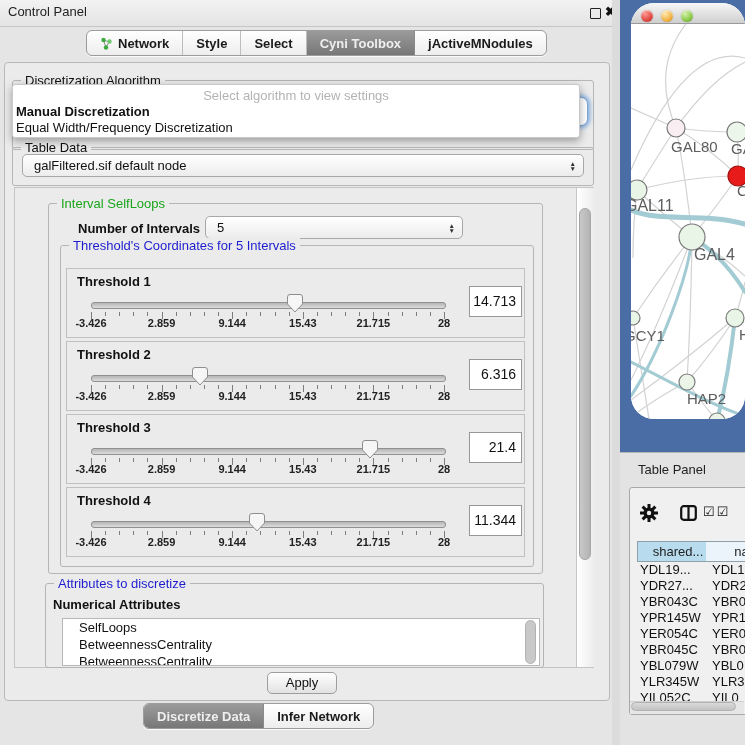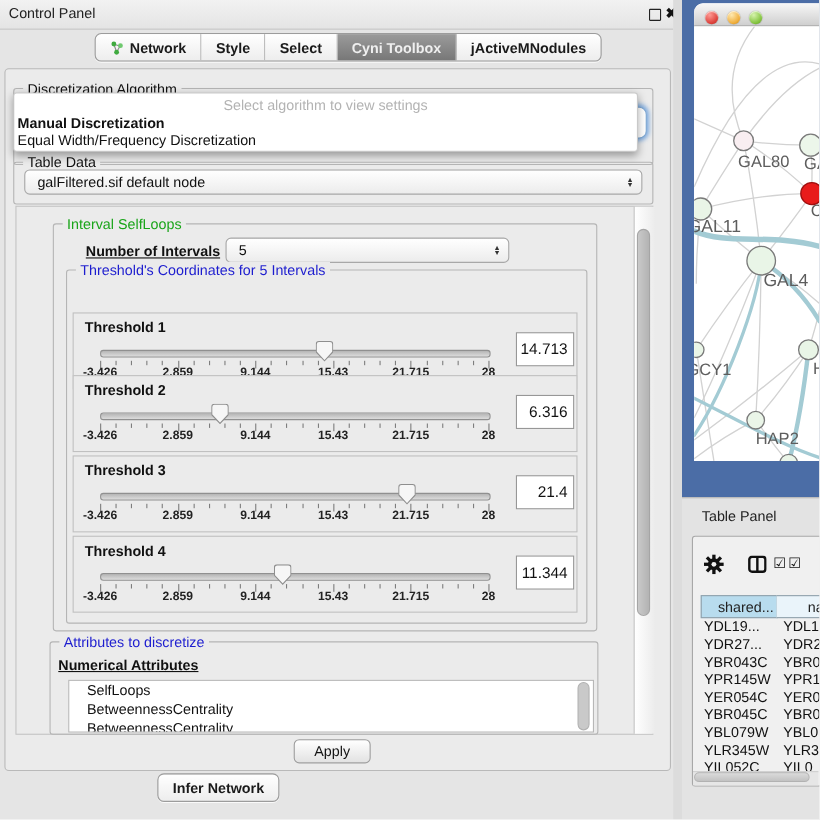--- a/index.html
+++ b/index.html
@@ -48,21 +48,21 @@
   .popup-opt{position:absolute;left:3px;font-size:13px;white-space:nowrap;}
   #algo-opt0{top:19px;font-weight:bold;}
   #algo-opt1{top:35px;}
 
   #scrollpane{left:14px;top:187px;width:580px;height:481px;border:1px solid #c4c4c4;background:#ebebeb;box-sizing:border-box;}
   #vsb-track{left:576px;top:188px;width:18px;height:479px;background:linear-gradient(90deg,#ffffff,#ececec);
              border-left:1px solid #c6c6c6;}
   #vsb-thumb{left:579px;top:208px;width:12px;height:352px;border-radius:7px;
              background:linear-gradient(90deg,#c9c9c9,#b3b3b3);border:1px solid #a5a5a5;box-sizing:border-box;}
 
-  .bold13{font-size:13px;font-weight:bold;color:#111;text-decoration:underline;}
+  .bold13{font-size:13px;font-weight:bold;color:#111;}
 
   .th-row{position:absolute;left:66px;width:459px;height:70px;background:#ebebeb;border:1px solid #c0c0c0;box-sizing:border-box;}
   .th-label{position:absolute;left:10px;top:5px;font-size:13px;font-weight:bold;}
   .th-track{position:absolute;left:24px;top:33px;width:353px;height:5px;border:1px solid #909090;border-radius:3px;
             background:linear-gradient(#b5b5b5,#dcdcdc);}
   .th-thumb{position:absolute;top:25px;width:16px;height:19px;}
   .tick{position:absolute;width:1px;background:#7d7d7d;}
   .tick-label{position:absolute;transform:translateX(-50%);font-size:11px;font-weight:600;color:#222;top:48px;white-space:nowrap;}
   .th-value{position:absolute;left:402px;top:17px;width:53px;height:31px;background:#fff;border:1px solid #979797;
             box-sizing:border-box;font-size:14px;text-align:right;line-height:29px;padding-right:5px;}
@@ -165,21 +165,21 @@
     </div>
     <div class="abs bold13" style="left:78px;top:221px;">Number of Intervals</div>
     <div class="combo abs" style="left:205px;top:216px;width:258px;height:23px;">
       <span>5</span>
       <span class="arr">▲<br>▼</span>
     </div>
     <div class="gbox" style="left:60px;top:245px;width:472px;height:320px;">
       <div class="gtitle blue">Threshold's Coordinates for 5 Intervals</div>
     </div>
     <div id="threshold-rows">
-        <div class="th-row" style="top: 268px; margin-top: 16px;">
+        <div class="th-row" style="top: 268px;">
           <div class="th-label">Threshold 1</div>
           <div class="th-track"></div>
           <div class="tick" style="left: 24px; top: 43px; height: 7px;"></div>
           <div class="tick" style="left: 38.12px; top: 43px; height: 4px;"></div>
           <div class="tick" style="left: 52.24px; top: 43px; height: 4px;"></div>
           <div class="tick" style="left: 66.36px; top: 43px; height: 4px;"></div>
           <div class="tick" style="left: 80.48px; top: 43px; height: 4px;"></div>
           <div class="tick" style="left: 94.6px; top: 43px; height: 7px;"></div>
           <div class="tick" style="left: 108.72px; top: 43px; height: 4px;"></div>
           <div class="tick" style="left: 122.84px; top: 43px; height: 4px;"></div>
@@ -341,36 +341,39 @@
     <div id="attr-list" class="abs">
         <div class="attr-item">SelfLoops</div>
         <div class="attr-item">BetweennessCentrality</div>
         <div class="attr-item">BetweennessCentrality</div>
       </div>
     <div id="attr-sb" class="abs"></div>
 
     <div id="apply-btn" class="abs">Apply</div>
 
     <div id="bottom-tabs" class="abs segbar">
+        <div class="seg sel">
+          <span>Discretize Data</span>
+        </div>
         <div class="seg">
           <span>Infer Network</span>
         </div>
       </div>
 
     <div id="algo-popup" class="abs">
       <div id="algo-hint">Select algorithm to view settings</div>
       <div id="algo-opt0" class="popup-opt">Manual Discretization</div>
       <div id="algo-opt1" class="popup-opt">Equal Width/Frequency Discretization</div>
     </div>
   </div>
 
   <div id="cp-gap" class="abs"></div>
 
   <div id="net-frame" class="abs">
-    <div id="net-win" class="abs" style="left:11px;top:3px;">
+    <div id="net-win" class="abs" style="left:11px;top:3px;border-radius:23px;">
       <div id="net-titlebar">
         <div id="tl-red" class="tl"></div>
         <div id="tl-yellow" class="tl"></div>
         <div id="tl-green" class="tl"></div>
       </div>
       <div id="net-canvas">
         <svg id="net-svg" width="114" height="395" viewBox="0 0 114 395">
             <path d="M45,104 Q20,45 55,0" fill="none" stroke="#d2d2d2" stroke-width="1.2"></path>
             <path d="M45,104 Q80,55 114,38" fill="none" stroke="#d2d2d2" stroke-width="1.2"></path>
             <path d="M45,104 Q78,124 107,152" fill="none" stroke="#d2d2d2" stroke-width="1.2"></path>

